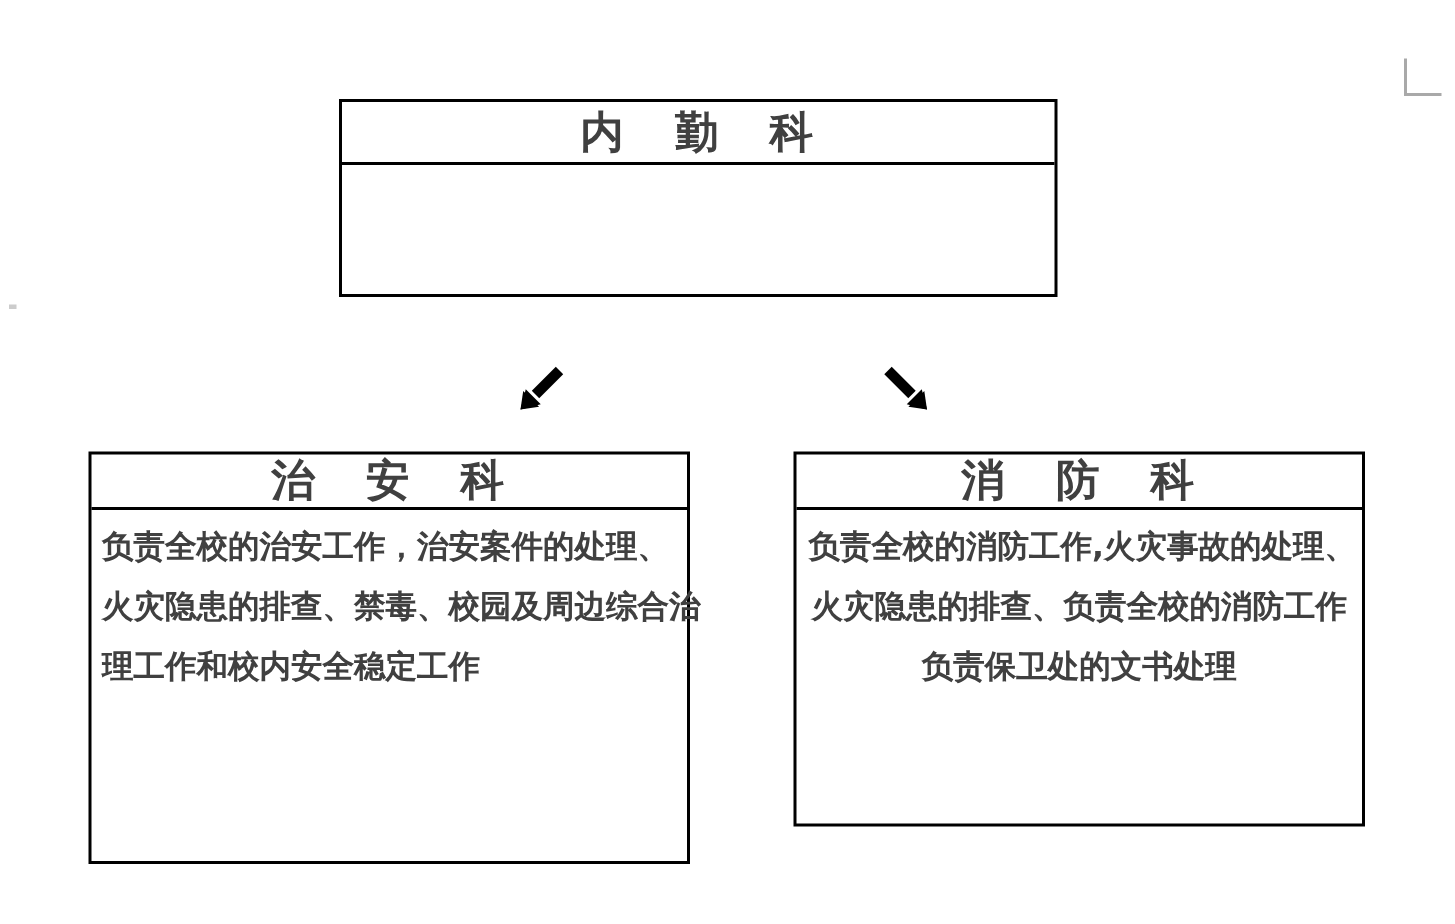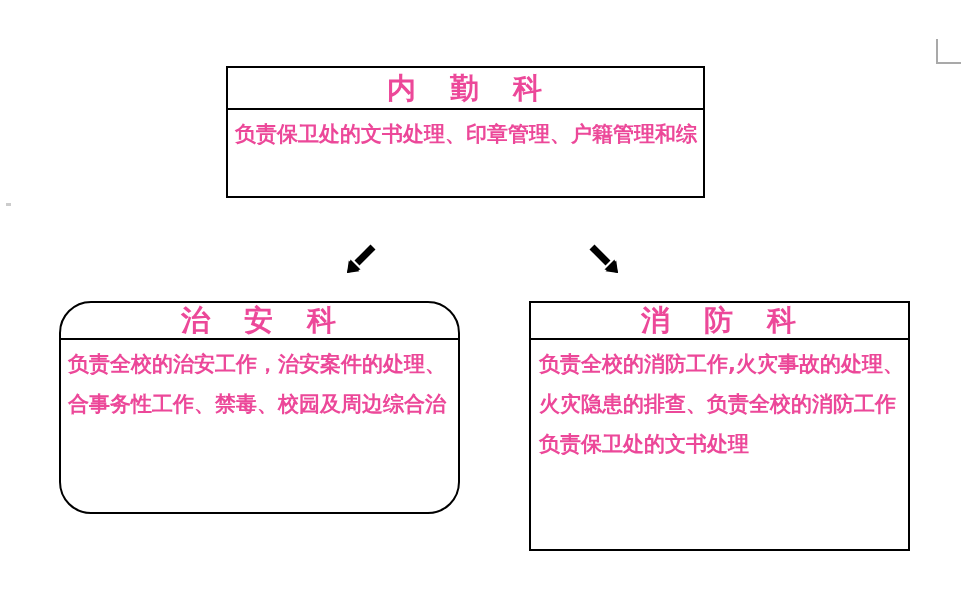--- a/index.html
+++ b/index.html
@@ -14,21 +14,21 @@
     position: relative;
     width: 970px; height: 616px;
     background: #ffffff;
     overflow: hidden;
   }
 
   .org-box {
     position: absolute;
     background: #ffffff;
     border: 2px solid #000000;
-    color: #ec4899;
+    color: #404040;
   }
 
   .box-title {
     font-weight: bold;
     font-size: 29px;
     text-align: center;
     letter-spacing: 2px;
     word-spacing: 20px;
     border-bottom: 2px solid #000000;
     white-space: nowrap;
@@ -42,25 +42,25 @@
   }
   .body-line { white-space: nowrap; }
 
   
   .box-top { left: 226px; top: 66px; width: 479px; height: 132px; }
   .box-top .box-title { height: 42px; line-height: 40px; }
   .box-top .box-body { padding: 2px 7px 0 7px; }
   .box-top .body-line { line-height: 44px; }
 
   
-  .box-left  { left: 59px;  top: 301px; width: 401px; height: 213px; border-radius: 32px; }
+  .box-left  { left: 59px;  top: 301px; width: 401px; height: 275px; }
   .box-right { left: 529px; top: 301px; width: 381px; height: 250px; }
   .box-left .box-title, .box-right .box-title { height: 37px; line-height: 34px; }
   .box-left .box-body  { padding: 4px 13px 0 7px; }
-  .box-right .box-body { padding: 4px 8px 0 8px; }
+  .box-right .box-body { padding: 4px 8px 0 8px; text-align: center; }
   .box-left .body-line, .box-right .body-line { line-height: 40px; }
 
   .arrow {
     position: absolute;
     width: 32px; height: 32px;
   }
   .arrow-left  { left: 345px; top: 243px; }
   .arrow-right { left: 588px; top: 243px; }
 
   .crop-mark {
@@ -77,41 +77,41 @@
   }
 </style>
 </head>
 <body>
 
 <div class="canvas">
 
   <div class="org-box box-top">
     <div class="box-title">内 勤 科</div>
     <div class="box-body">
-      <div class="body-line">负责保卫处的文书处理、印章管理、户籍管理和综</div>
     </div>
   </div>
 
   <svg class="arrow arrow-left" viewBox="0 0 32 32">
     <line x1="28" y1="4" x2="12" y2="20" stroke="#000000" stroke-width="7"></line>
     <polygon points="2,30 14.4,28.2 3.8,17.6" fill="#000000"></polygon>
     <polygon points="2,30 15.5,26.5 5.5,16.5" fill="#000000"></polygon>
   </svg>
 
   <svg class="arrow arrow-right" viewBox="0 0 32 32">
     <line x1="4" y1="4" x2="20" y2="20" stroke="#000000" stroke-width="7"></line>
     <polygon points="30,30 17.6,28.2 28.2,17.6" fill="#000000"></polygon>
     <polygon points="30,30 16.5,26.5 26.5,16.5" fill="#000000"></polygon>
   </svg>
 
   <div class="org-box box-left">
     <div class="box-title">治 安 科</div>
     <div class="box-body">
       <div class="body-line">负责全校的治安工作，治安案件的处理、</div>
-      <div class="body-line">合事务性工作、禁毒、校园及周边综合治</div>
+      <div class="body-line">火灾隐患的排查、禁毒、校园及周边综合治</div>
+      <div class="body-line">理工作和校内安全稳定工作</div>
     </div>
   </div>
 
   <div class="org-box box-right">
     <div class="box-title">消 防 科</div>
     <div class="box-body">
       <div class="body-line">负责全校的消防工作,火灾事故的处理、</div>
       <div class="body-line">火灾隐患的排查、负责全校的消防工作</div>
       <div class="body-line">负责保卫处的文书处理</div>
     </div>

